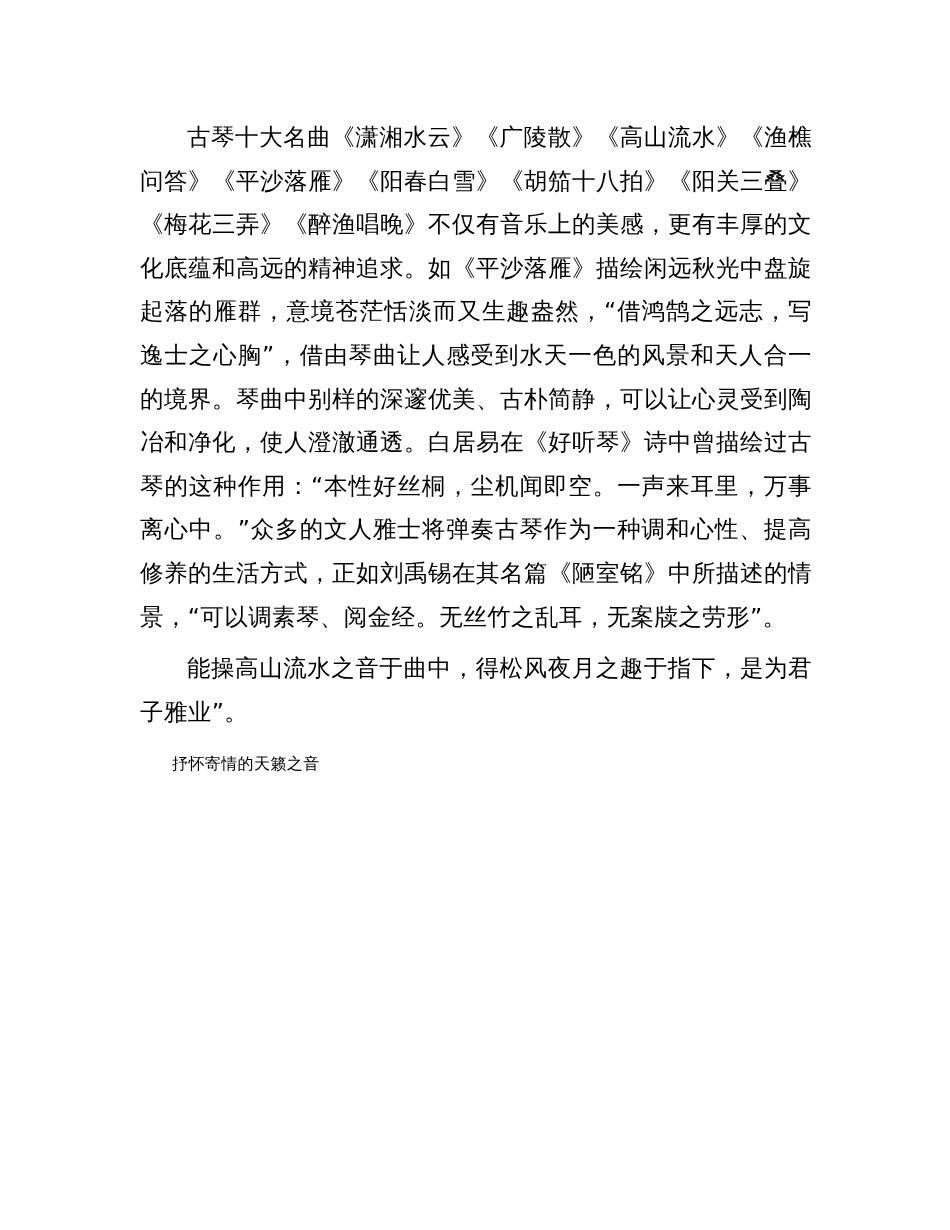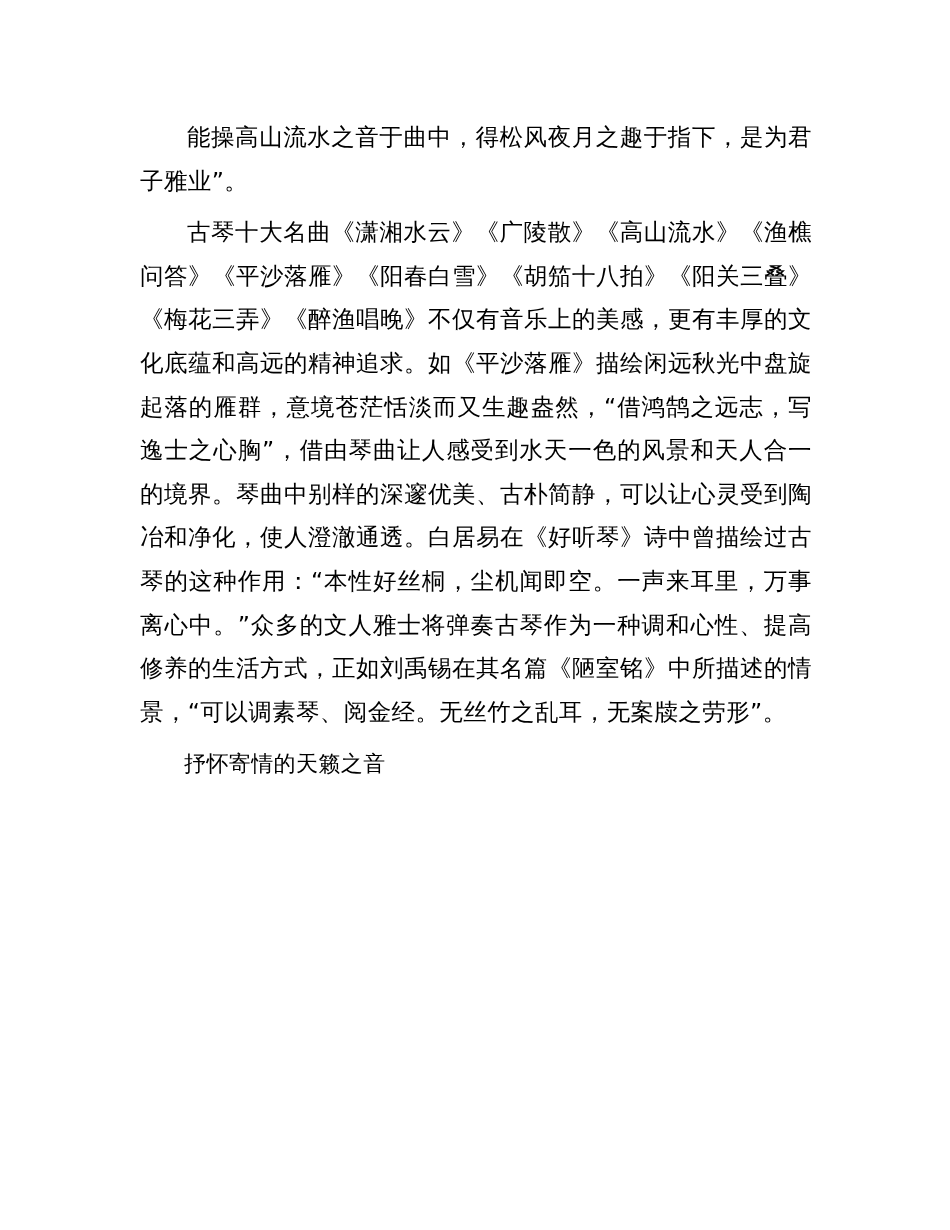--- a/index.html
+++ b/index.html
@@ -26,26 +26,26 @@
     font-size: 23.5px;
     line-height: 43.6px;
     text-indent: 2em;
     text-align: justify;
     text-justify: inter-character;
     letter-spacing: 0.4px;
     word-break: break-all;
   }
   .heading {
     margin: 0 0 9px 0;
-    font-size: 22px;
+    font-size: 16px;
     line-height: 43.6px;
     text-indent: 2em;
     letter-spacing: 0.4px;
   }
 </style>
 </head>
 <body>
 
 <div class="page">
+  <p class="para">古琴十大名曲《潇湘水云》《广陵散》《高山流水》《渔樵问答》《平沙落雁》《阳春白雪》《胡笳十八拍》《阳关三叠》《梅花三弄》《醉渔唱晚》不仅有音乐上的美感，更有丰厚的文化底蕴和高远的精神追求。如《平沙落雁》描绘闲远秋光中盘旋起落的雁群，意境苍茫恬淡而又生趣盎然，“借鸿鹄之远志，写逸士之心胸”，借由琴曲让人感受到水天一色的风景和天人合一的境界。琴曲中别样的深邃优美、古朴简静，可以让心灵受到陶冶和净化，使人澄澈通透。白居易在《好听琴》诗中曾描绘过古琴的这种作用：“本性好丝桐，尘机闻即空。一声来耳里，万事离心中。”众多的文人雅士将弹奏古琴作为一种调和心性、提高修养的生活方式，正如刘禹锡在其名篇《陋室铭》中所描述的情景，“可以调素琴、阅金经。无丝竹之乱耳，无案牍之劳形”。</p>
   <p class="para">能操高山流水之音于曲中，得松风夜月之趣于指下，是为君子雅业”。</p>
-  <p class="para">古琴十大名曲《潇湘水云》《广陵散》《高山流水》《渔樵问答》《平沙落雁》《阳春白雪》《胡笳十八拍》《阳关三叠》《梅花三弄》《醉渔唱晚》不仅有音乐上的美感，更有丰厚的文化底蕴和高远的精神追求。如《平沙落雁》描绘闲远秋光中盘旋起落的雁群，意境苍茫恬淡而又生趣盎然，“借鸿鹄之远志，写逸士之心胸”，借由琴曲让人感受到水天一色的风景和天人合一的境界。琴曲中别样的深邃优美、古朴简静，可以让心灵受到陶冶和净化，使人澄澈通透。白居易在《好听琴》诗中曾描绘过古琴的这种作用：“本性好丝桐，尘机闻即空。一声来耳里，万事离心中。”众多的文人雅士将弹奏古琴作为一种调和心性、提高修养的生活方式，正如刘禹锡在其名篇《陋室铭》中所描述的情景，“可以调素琴、阅金经。无丝竹之乱耳，无案牍之劳形”。</p>
   <p class="heading">抒怀寄情的天籁之音</p>
 </div>
 
 </body></html>

